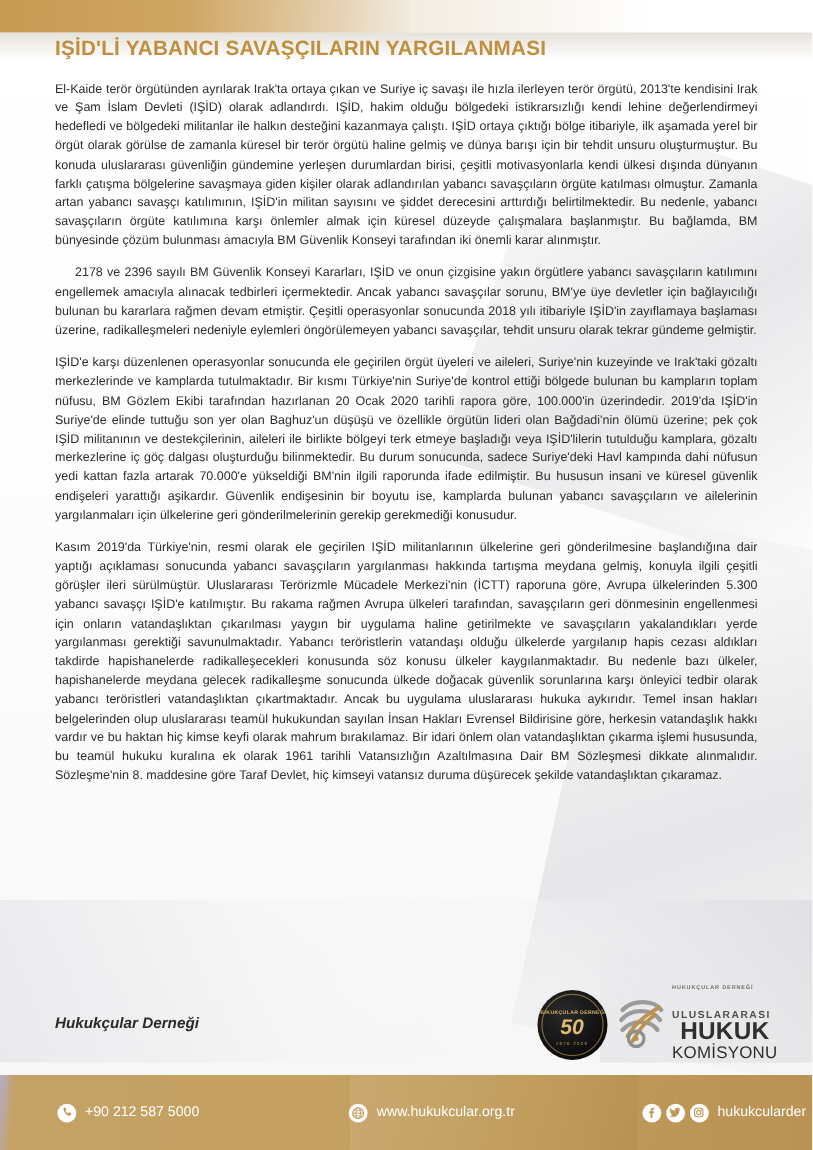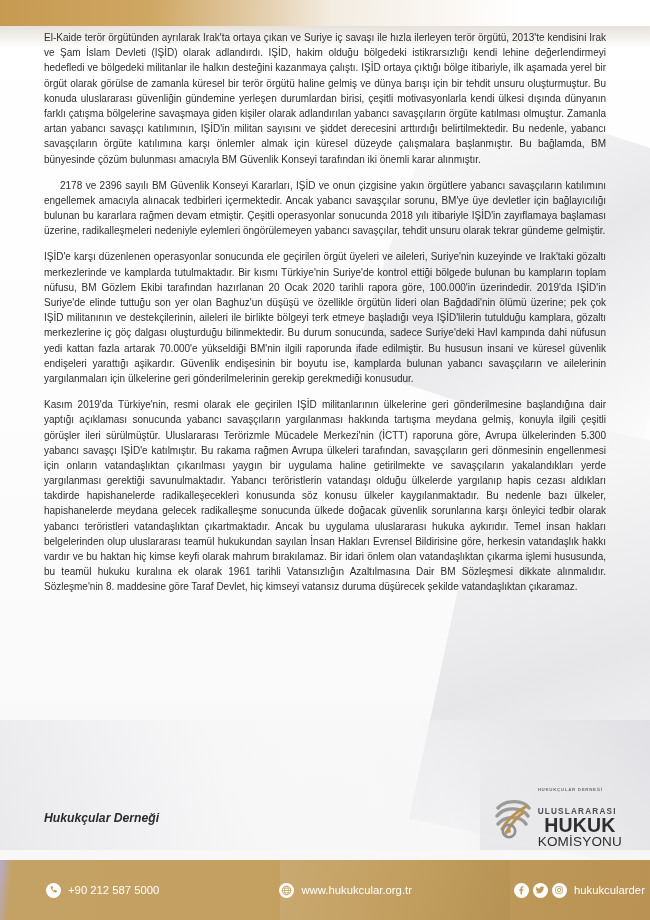--- a/index.html
+++ b/index.html
@@ -266,33 +266,40 @@
   <div class="facet facet-top-left"></div>
   <div class="facet facet-top-right"></div>
   <div class="facet facet-top-shadow"></div>
   <div class="facet facet-diag-a"></div>
   <div class="facet facet-diag-b"></div>
   <div class="facet facet-diag-c"></div>
   <div class="facet facet-diag-d"></div>
   <div class="facet facet-diag-e"></div>
 
   <div class="content">
+    <h1 class="doc-title">IŞİD'Lİ YABANCI SAVAŞÇILARIN YARGILANMASI</h1>
 
     <p class="para">El-Kaide terör örgütünden ayrılarak Irak'ta ortaya çıkan ve Suriye iç savaşı ile hızla ilerleyen terör örgütü, 2013'te kendisini Irak ve Şam İslam Devleti (IŞİD) olarak adlandırdı. IŞİD, hakim olduğu bölgedeki istikrarsızlığı kendi lehine değerlendirmeyi hedefledi ve bölgedeki militanlar ile halkın desteğini kazanmaya çalıştı. IŞİD ortaya çıktığı bölge itibariyle, ilk aşamada yerel bir örgüt olarak görülse de zamanla küresel bir terör örgütü haline gelmiş ve dünya barışı için bir tehdit unsuru oluşturmuştur. Bu konuda uluslararası güvenliğin gündemine yerleşen durumlardan birisi, çeşitli motivasyonlarla kendi ülkesi dışında dünyanın farklı çatışma bölgelerine savaşmaya giden kişiler olarak adlandırılan yabancı savaşçıların örgüte katılması olmuştur. Zamanla artan yabancı savaşçı katılımının, IŞİD'in militan sayısını ve şiddet derecesini arttırdığı belirtilmektedir. Bu nedenle, yabancı savaşçıların örgüte katılımına karşı önlemler almak için küresel düzeyde çalışmalara başlanmıştır. Bu bağlamda, BM bünyesinde çözüm bulunması amacıyla BM Güvenlik Konseyi tarafından iki önemli karar alınmıştır.</p>
     <p class="para indented">2178 ve 2396 sayılı  BM Güvenlik Konseyi Kararları, IŞİD ve onun çizgisine yakın örgütlere yabancı savaşçıların katılımını engellemek amacıyla alınacak tedbirleri içermektedir. Ancak yabancı savaşçılar sorunu, BM'ye üye devletler için bağlayıcılığı bulunan bu kararlara rağmen devam etmiştir. Çeşitli operasyonlar sonucunda 2018 yılı itibariyle IŞİD'in zayıflamaya başlaması üzerine, radikalleşmeleri nedeniyle eylemleri öngörülemeyen yabancı savaşçılar, tehdit unsuru olarak tekrar gündeme gelmiştir.</p>
     <p class="para">IŞİD'e karşı düzenlenen operasyonlar sonucunda ele geçirilen örgüt üyeleri ve aileleri, Suriye'nin kuzeyinde ve Irak'taki gözaltı merkezlerinde ve kamplarda tutulmaktadır. Bir kısmı Türkiye'nin Suriye'de kontrol ettiği bölgede bulunan bu kampların toplam nüfusu, BM Gözlem Ekibi tarafından hazırlanan 20 Ocak 2020 tarihli rapora göre, 100.000'in üzerindedir. 2019'da IŞİD'in Suriye'de elinde tuttuğu son yer olan Baghuz'un düşüşü ve özellikle örgütün lideri olan Bağdadi'nin ölümü üzerine; pek çok IŞİD militanının ve destekçilerinin, aileleri ile birlikte bölgeyi terk etmeye başladığı veya IŞİD'lilerin tutulduğu kamplara, gözaltı merkezlerine iç göç dalgası oluşturduğu bilinmektedir. Bu durum sonucunda, sadece Suriye'deki Havl kampında dahi nüfusun yedi kattan fazla artarak 70.000'e yükseldiği BM'nin ilgili raporunda ifade edilmiştir. Bu hususun insani ve küresel güvenlik endişeleri yarattığı aşikardır. Güvenlik endişesinin bir boyutu ise, kamplarda bulunan yabancı savaşçıların ve ailelerinin yargılanmaları için ülkelerine geri gönderilmelerinin gerekip gerekmediği konusudur.</p>
     <p class="para">Kasım 2019'da Türkiye'nin, resmi olarak ele geçirilen IŞİD militanlarının ülkelerine geri gönderilmesine başlandığına dair yaptığı açıklaması sonucunda yabancı savaşçıların yargılanması hakkında tartışma meydana gelmiş, konuyla ilgili çeşitli görüşler ileri sürülmüştür. Uluslararası Terörizmle Mücadele Merkezi'nin (İCTT) raporuna göre, Avrupa ülkelerinden 5.300 yabancı savaşçı IŞİD'e katılmıştır. Bu rakama rağmen Avrupa ülkeleri tarafından, savaşçıların geri dönmesinin engellenmesi için onların vatandaşlıktan çıkarılması yaygın bir uygulama haline getirilmekte ve savaşçıların yakalandıkları yerde yargılanması gerektiği savunulmaktadır. Yabancı teröristlerin vatandaşı olduğu ülkelerde yargılanıp hapis cezası aldıkları takdirde hapishanelerde radikalleşecekleri konusunda söz konusu ülkeler kaygılanmaktadır. Bu nedenle bazı ülkeler, hapishanelerde meydana gelecek radikalleşme sonucunda ülkede doğacak güvenlik sorunlarına karşı önleyici tedbir olarak yabancı teröristleri vatandaşlıktan çıkartmaktadır. Ancak bu uygulama uluslararası hukuka aykırıdır. Temel insan hakları belgelerinden olup uluslararası teamül hukukundan sayılan İnsan Hakları Evrensel Bildirisine göre, herkesin vatandaşlık hakkı vardır ve bu haktan hiç kimse keyfi olarak mahrum bırakılamaz. Bir idari önlem olan vatandaşlıktan çıkarma işlemi hususunda, bu teamül hukuku kuralına ek olarak 1961 tarihli Vatansızlığın Azaltılmasına Dair BM Sözleşmesi dikkate alınmalıdır. Sözleşme'nin 8. maddesine göre Taraf Devlet, hiç kimseyi vatansız duruma düşürecek şekilde vatandaşlıktan çıkaramaz.</p>
   </div>
 
   <div class="sig-block">
     <div>Hukukçular Derneği</div>
   </div>
 
   <div class="logos">
 
+    <div class="logo-seal">
+      <div class="seal-ring"></div>
+      <div class="seal-top">HUKUKÇULAR DERNEĞİ</div>
+      <div class="seal-fifty">50</div>
+      <div class="seal-years">1976   2026</div>
+    </div>
 
     <div class="logo-ihk">
       <div class="ihk-mark">
         <svg viewBox="0 0 40 44" width="40" height="44" aria-hidden="true">
           <g fill="none" stroke="#9b9b9b" stroke-width="3.4" stroke-linecap="round">
             <path d="M4 12 C 12 3, 30 4, 35 12"></path>
             <path d="M3 20 C 11 10, 28 11, 34 20"></path>
             <path d="M4 28 C 12 19, 27 20, 32 28"></path>
           </g>
           <g fill="none" stroke="#b99254" stroke-width="3" stroke-linecap="round">

